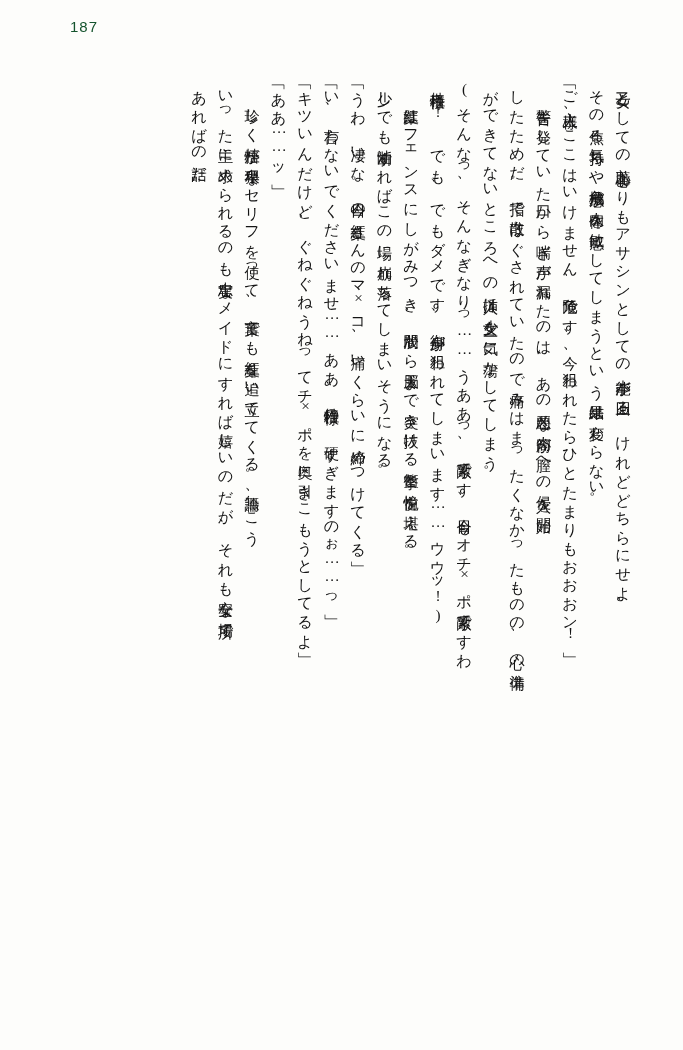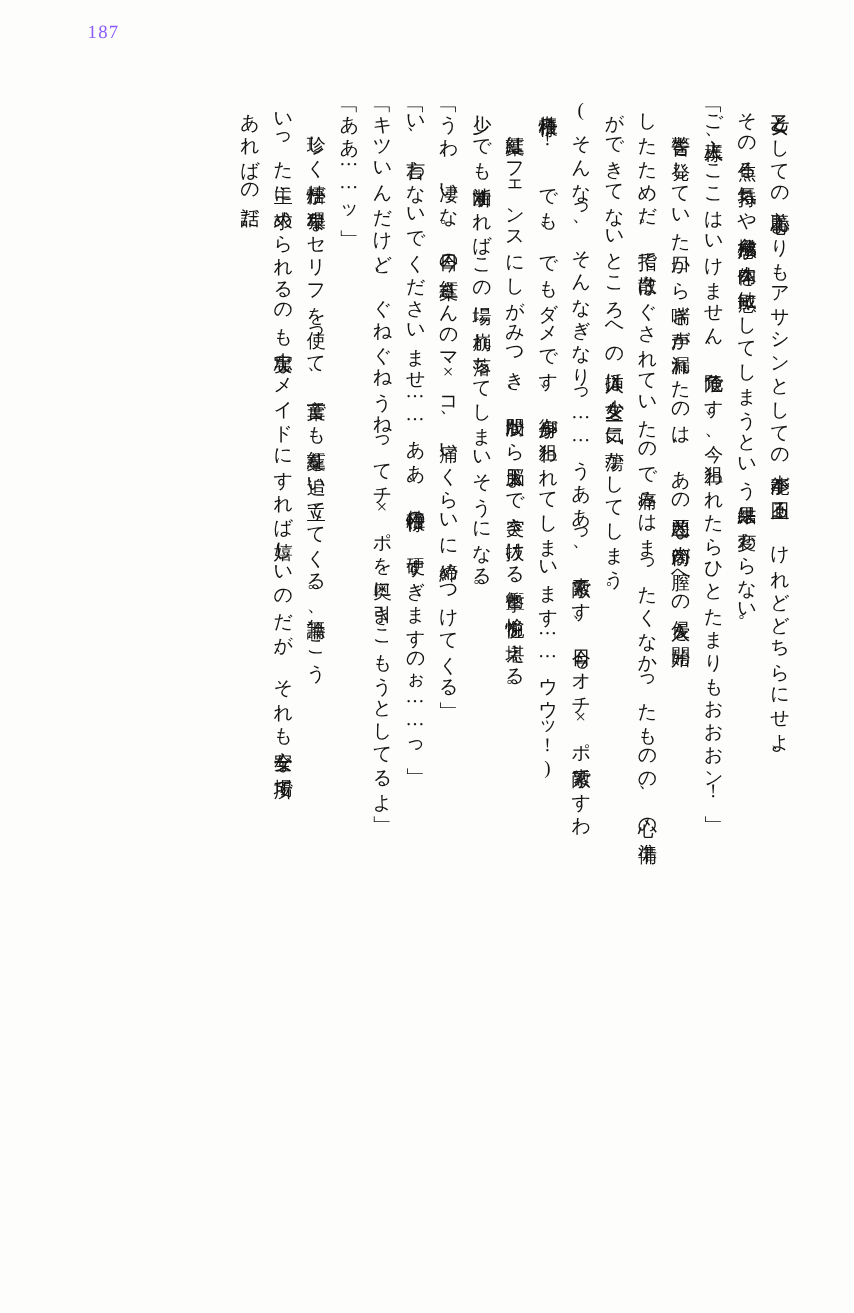--- a/index.html
+++ b/index.html
@@ -20,22 +20,22 @@
     height: 1050px;
     background: #fdfdfb;
     box-sizing: border-box;
   }
   .page-number {
     position: absolute;
     top: 18px;
     left: 70px;
     font-size: 15px;
     letter-spacing: 1px;
-    color: #8b5cf6;
-    font-family: Liberation Serif, serif;
+    color: #14532d;
+    font-family: Liberation Sans, sans-serif;
   }
   .text-block {
     position: absolute;
     top: 80px;
     right: 52px;
     left: 48px;
     bottom: 40px;
     display: flex;
     flex-direction: row-reverse;
     justify-content: flex-start;

